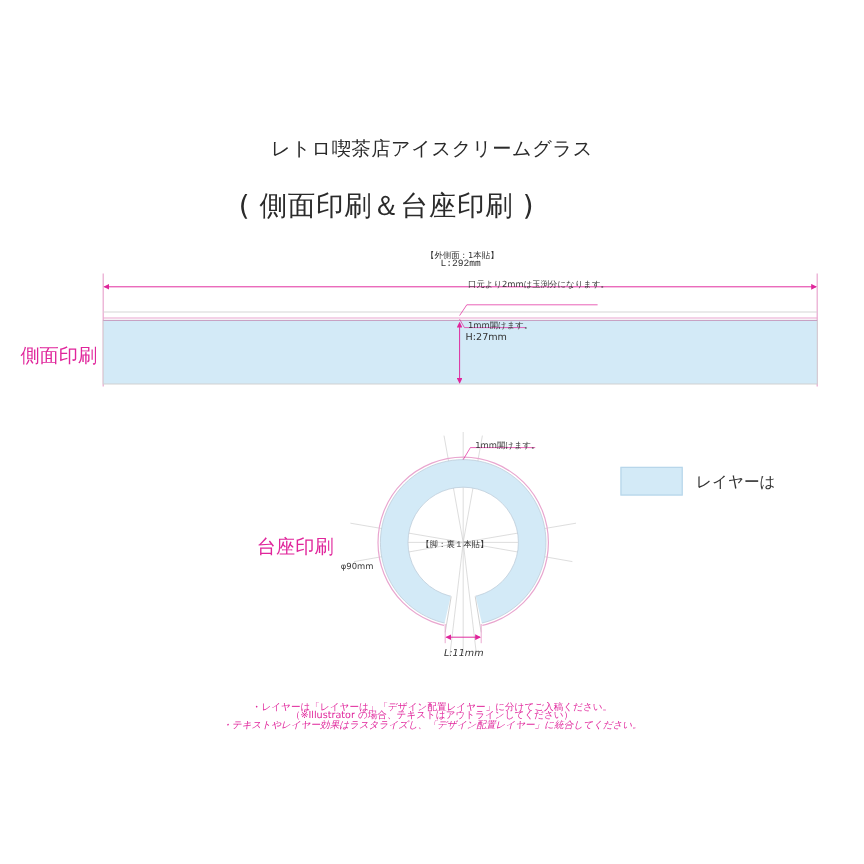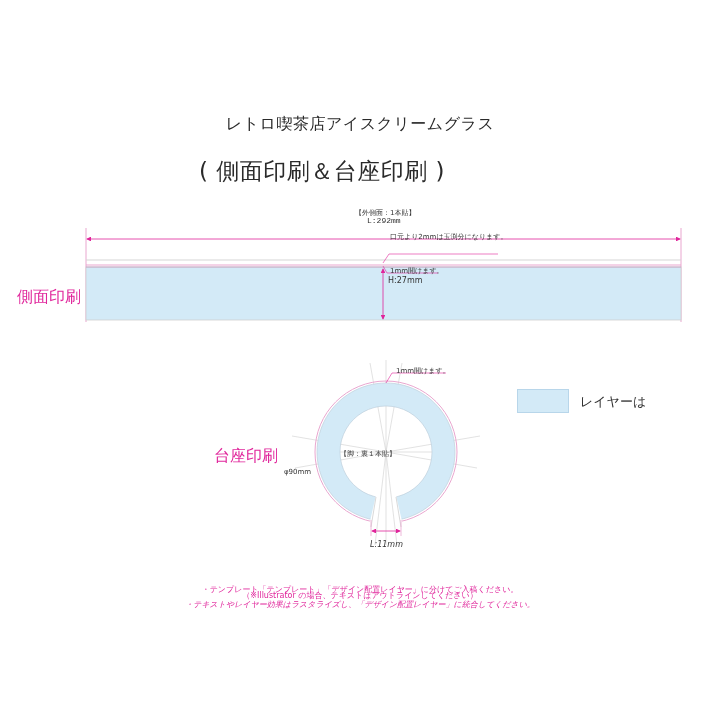--- a/index.html
+++ b/index.html
@@ -86,22 +86,22 @@
 
 <div class="abs pinklabel" style="left:17px; top:287px;">側面印刷</div>
 <div class="abs small" style="left:355px; top:208px;">【外側面：1本貼】</div>
 <div class="abs small" style="left:367px; top:216px; font-size:8px;font-family:Liberation Mono, monospace;">L:292mm</div>
 <div class="abs small" style="left:390px; top:232px;">口元より2mmは玉渕分になります。</div>
 <div class="abs small" style="left:390px; top:266px;">1mm開けます。</div>
 <div class="abs small" style="left:388px; top:276px; font-size:8px;">H:27mm</div>
 
 <div class="abs pinklabel" style="left:214px; top:446px;">台座印刷</div>
 <div class="abs small" style="left:284px; top:468px;">φ90mm</div>
-<div class="abs small" style="left:340px; top:449px;">【脚：裏１本貼】</div>
+<div class="abs small" style="left:351px; top:449px;">【脚：裏１本貼】</div>
 <div class="abs small" style="left:396px; top:366px;">1mm開けます。</div>
 <div class="abs small" style="left:370px; top:540px; font-size:8px;font-style:italic;">L:11mm</div>
 
 <div class="abs legend-box"></div>
 <div class="abs legend-label">レイヤーは</div>
 
-<div class="abs note" style="top:584px;">・テンプレート「テンプレート」「デザイン配置レイヤー」に分けてご入稿ください。</div>
+<div class="abs note" style="top:584px;">・レイヤーは「レイヤーは」「デザイン配置レイヤー」に分けてご入稿ください。</div>
 <div class="abs note" style="top:599px;font-style:italic;">・テキストやレイヤー効果はラスタライズし、「デザイン配置レイヤー」に統合してください。</div>
 <div class="abs note" style="top:590px;">（※Illustrator の場合、テキストはアウトラインしてください）</div>
 
 </body></html>

